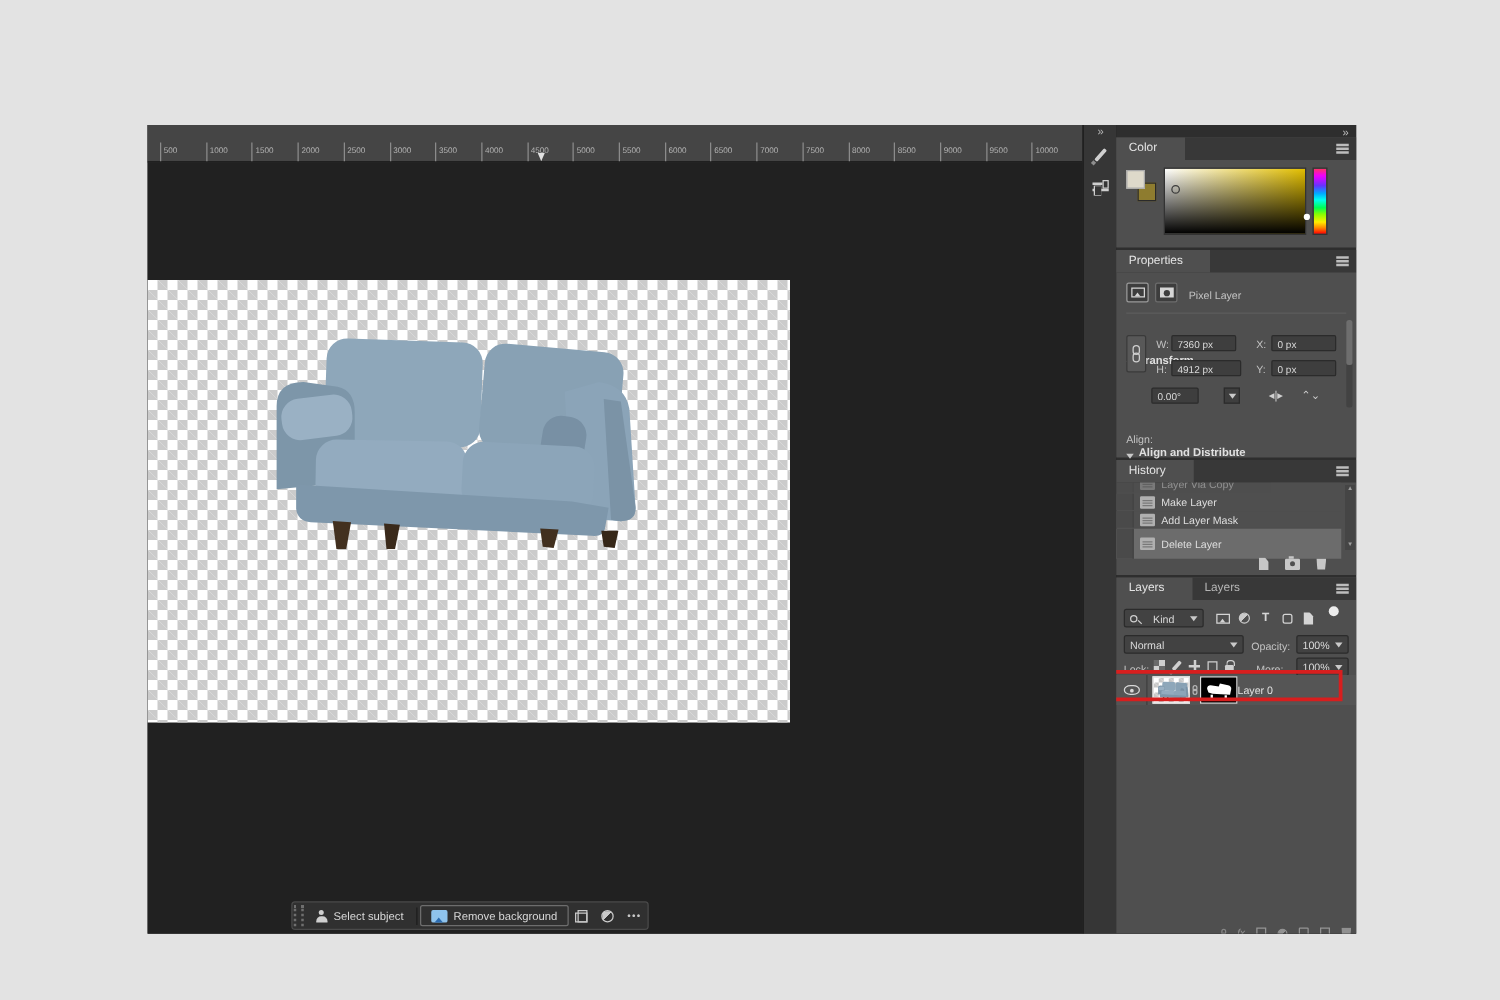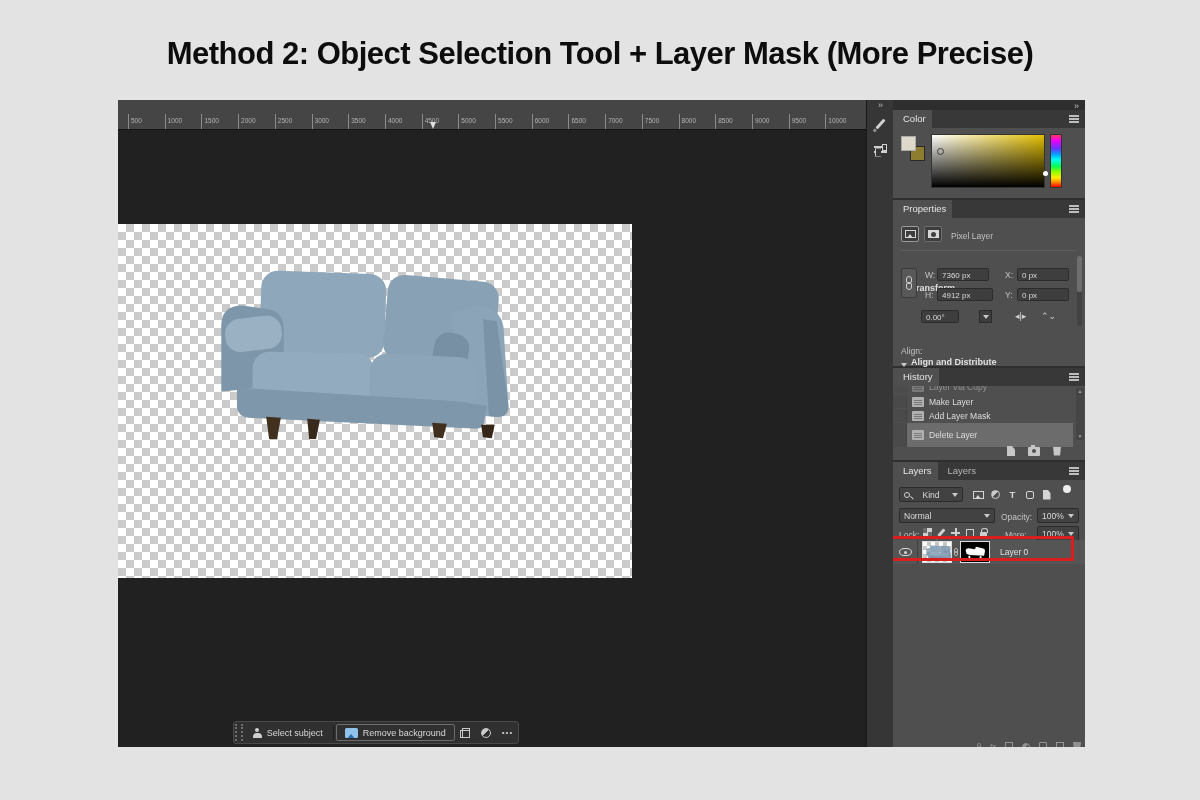--- a/index.html
+++ b/index.html
@@ -59,21 +59,21 @@
   .slideri::before { content:""; position:absolute; top:2px; left:0; width:13px; height:2px; background:#cfcfcf;
                      box-shadow:0 5px 0 #cfcfcf; }
   .slideri::after { content:""; position:absolute; top:0.5px; left:8px; width:3px; height:5px; background:#363636;
                     border:1px solid #cfcfcf; box-shadow:-6px 5px 0 #363636, -6.5px 5px 0 0.5px #cfcfcf; }
 
   
   .pcol { position:absolute; left:775px; top:0; width:192px; height:647px; background:#2e2e2e; }
   .pchev { position:absolute; top:1px; right:6px; font-size:9px; color:#bdbdbd; }
   .pnl { position:absolute; left:0; width:192px; background:#4f4f4f; }
   .ptabs { position:relative; height:18px; background:#383838; display:flex; }
-  .ptab { padding:3px 6px 0 10px; font-size:9.5px; color:#b5b5b5; }
+  .ptab { padding:3px 22px 0 10px; font-size:9.5px; color:#b5b5b5; }
   .ptab.on { background:#4f4f4f; color:#e4e4e4; }
   .pmenu { position:absolute; right:6px; top:8px; width:10px; height:2px; background:#bdbdbd;
            box-shadow:0 3px 0 #bdbdbd, 0 -3px 0 #bdbdbd; }
   .lab { position:absolute; font-size:8.5px; color:#c3c3c3; }
   .sect { position:absolute; font-size:9px; font-weight:700; color:#e0e0e0; display:flex; align-items:flex-end; gap:4px;margin-top:27px; }
   .cdn { width:0; height:0; border-left:3px solid transparent; border-right:3px solid transparent; border-top:4px solid #c9c9c9; }
   .fld { position:absolute; height:13px; background:#3e3e3e; border:1px solid #2b2b2b; border-radius:1.5px;
          font-size:8px; color:#dadada; padding:1.5px 4px; white-space:nowrap; overflow:hidden; }
   .ddw { position:absolute; height:15px; background:#424242; border:1px solid #2b2b2b; border-radius:2px;
          display:flex; align-items:center; justify-content:space-between; padding:0 4px; font-size:8.5px; color:#dadada; }
@@ -147,21 +147,21 @@
   .lsep { width:1px; height:24px; background:#3f3f3f; margin-right:4px; }
   .lthumb { width:30px; height:22px; border:1px solid #dcdcdc; background-color:#fff;
             background-image:
               linear-gradient(45deg,#c7c7c7 25%,transparent 25%,transparent 75%,#c7c7c7 75%),
               linear-gradient(45deg,#c7c7c7 25%,transparent 25%,transparent 75%,#c7c7c7 75%);
             background-size:8px 8px; background-position:0 0,4px 4px; overflow:hidden; flex:none; }
   .chmini { display:flex; flex-direction:column; align-items:center; margin:0 2px; }
   .chmini span { width:4px; height:5px; border:1px solid #b5b5b5; border-radius:2px; }
   .chmini span+span { margin-top:-1.5px; }
   .mthumb { width:30px; height:22px; border:1px solid #dcdcdc; background:#000; flex:none; overflow:hidden; }
-  .lname { font-size:8.5px; color:#e0e0e0; margin-left:10px; }
+  .lname { font-size:8.5px; color:#e0e0e0; }
   .redbox { position:absolute; left:-5px; top:74px; width:186px; height:25px; border:3px solid #d81e1e; }
   .fnt { position:absolute; bottom:-4px; right:4px; display:flex; gap:9px; opacity:.55; align-items:flex-end; }
   .fnt .g { width:8px; height:9px; border:1px solid #cfcfcf; }
   .fxtxt { font-size:8px; font-style:italic; color:#cfcfcf; }
 </style>
 </head>
 <body>
 
 <svg width="0" height="0" style="position:absolute">
   <defs>
@@ -179,21 +179,20 @@
       <path d="M76 162 l15 1 -4 22 -8 0 Z" fill="#42301f"></path>
       <path d="M118 164 l13 1 -4 20 -7 0 Z" fill="#3a2a1b"></path>
       <path d="M246 168 l15 1 -4 15 -9 -1 Z" fill="#42301f"></path>
       <path d="M296 170 l14 0 -3 14 -9 -1 Z" fill="#362718"></path>
     </symbol>
   </defs>
 </svg>
 
 <div class="stage">
 
-  <div class="title">Method 2: Object Selection Tool + Layer Mask (More Precise)</div>
 
   <div class="win">
 
     <div class="cva">
       <div class="ruler">
         <div class="rticks">
           <span class="rtick">500</span>
           <span class="rtick">1000</span>
           <span class="rtick">1500</span>
           <span class="rtick">2000</span>

